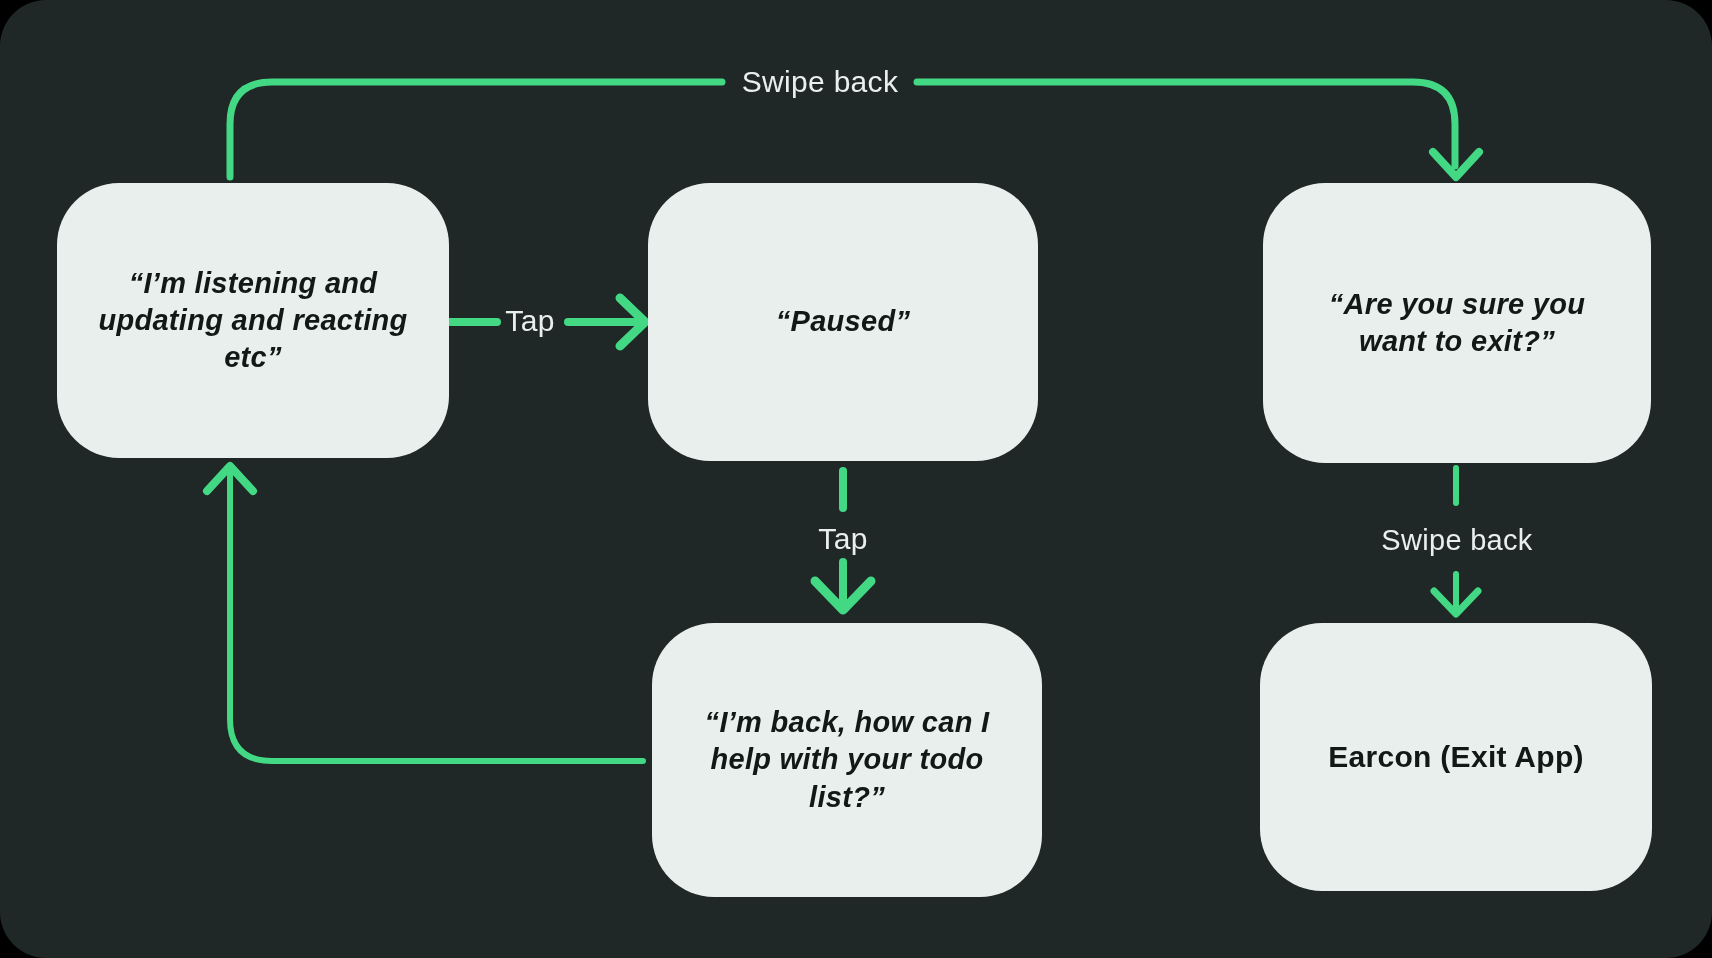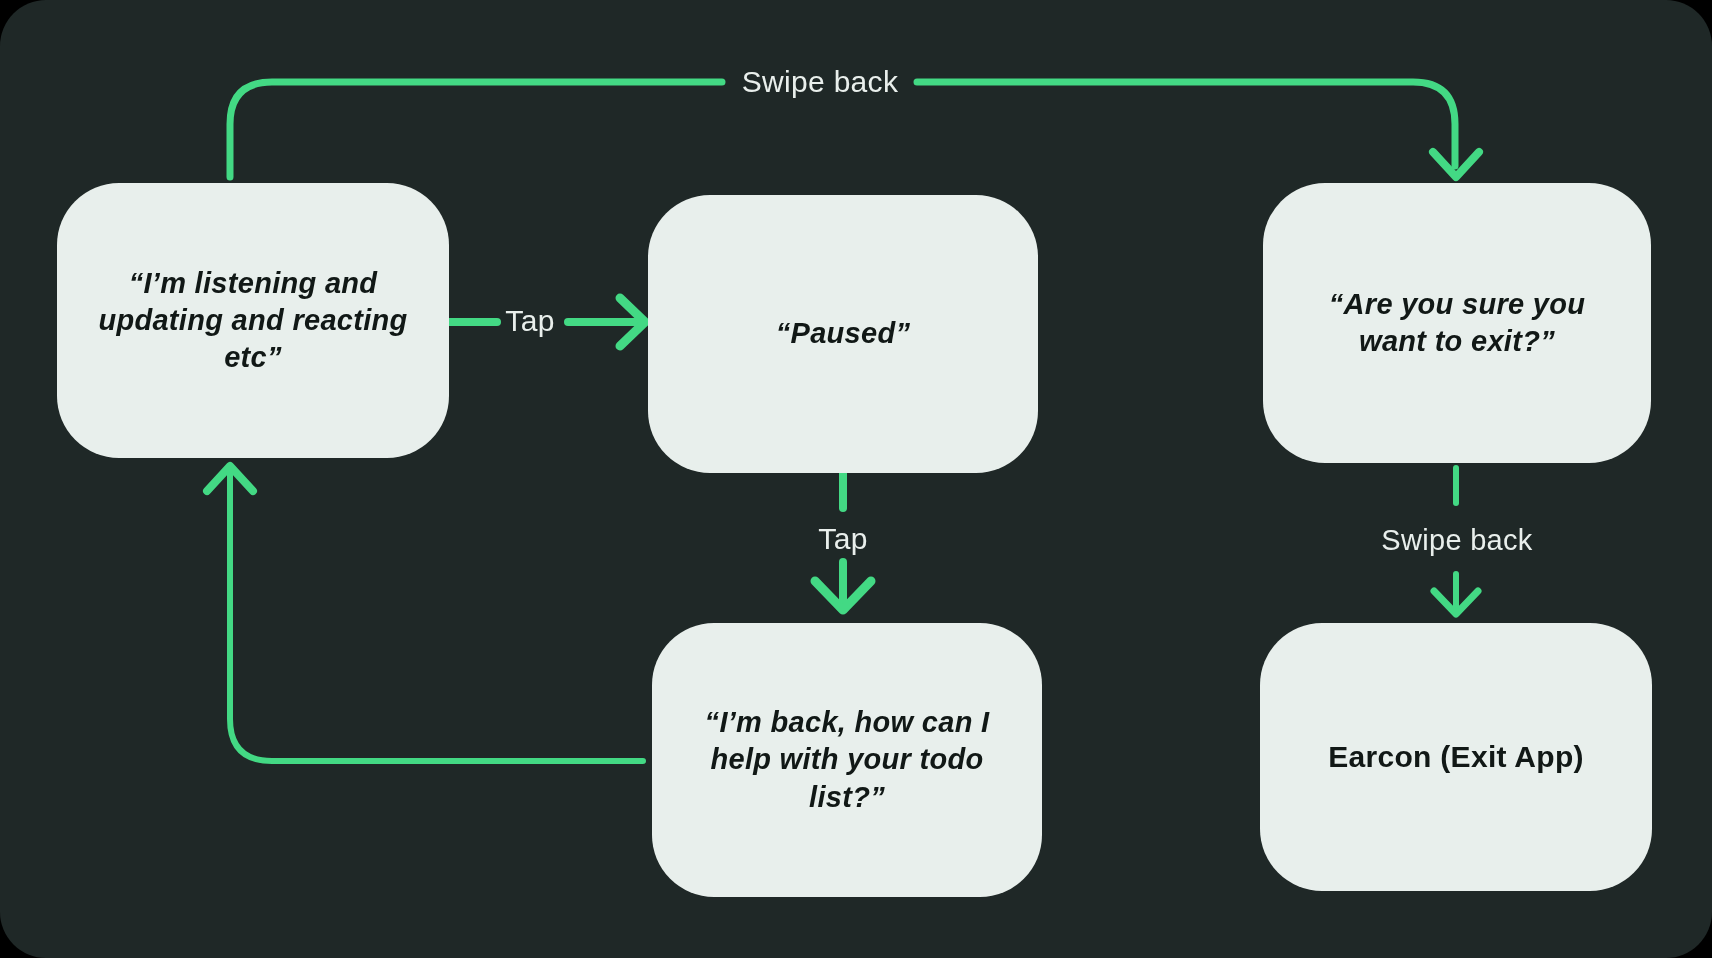--- a/index.html
+++ b/index.html
@@ -33,21 +33,21 @@
     text-align:center;
     color:var(--node-text);
     font-weight:bold;
     font-size:29px;
     line-height:1.28;
     letter-spacing:0.3px;
     box-sizing:border-box;
   }
   .node.quote{font-style:italic;}
   #node-listening{left:33px;top:183px;width:392px;height:275px;padding:4px 26px;margin-left:24px;}
-  #node-paused{left:648px;top:195px;width:390px;height:278px;padding:0 22px;}
+  #node-paused{left:648px;top:183px;width:390px;height:278px;padding:0 22px;}
   #node-confirm-exit{left:1263px;top:183px;width:388px;height:280px;padding:0 40px;}
   #node-back-from-pause{left:652px;top:623px;width:390px;height:274px;padding:0 36px;}
   #node-earcon-exit{left:1260px;top:623px;width:392px;height:268px;padding:0 30px;font-size:30px;}
   .edge-label{
     position:absolute;
     transform:translate(-50%,-50%);
     font-weight:normal;
     font-size:30px;
     color:var(--label-text);
     white-space:nowrap;

